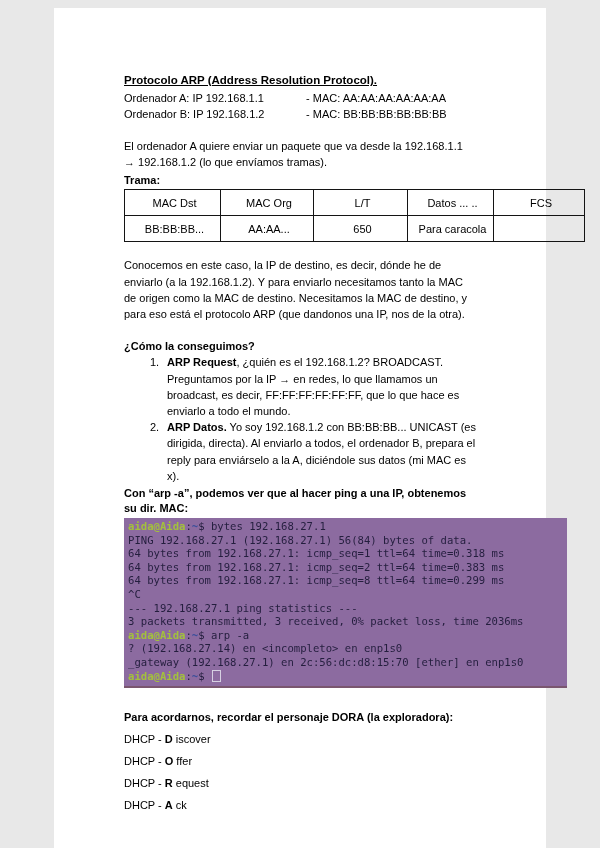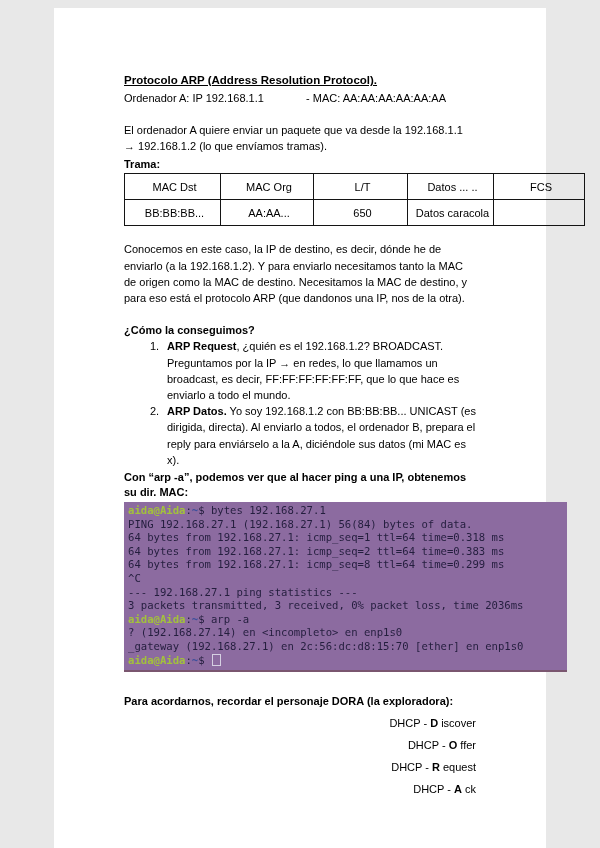--- a/index.html
+++ b/index.html
@@ -75,31 +75,34 @@
   .tuser { color:var(--prompt_green); font-weight:bold; }
   .tpath { color:var(--path_blue); font-weight:bold; }
   .tcursor {
     display:inline-block;
     width:9px; height:12px;
     border:1.5px solid var(--cursor);
     vertical-align:-2px;
     margin-left:1px;
   }
   .dora-heading { margin-top:18px; font-weight:bold; line-height:22px; }
-  .dora-line { line-height:22px;text-align:right; }
+  .dora-line { line-height:22px; }
 </style>
 </head>
 <body>
 
 <div class="page">
 
   <div class="doc-title">Protocolo ARP (Address Resolution Protocol).</div>
 
   <div class="comp-line">
     <span class="comp-info">Ordenador A: IP 192.168.1.1</span><span>- MAC: AA:AA:AA:AA:AA:AA</span>
+  </div>
+  <div class="comp-line">
+    <span class="comp-info">Ordenador B: IP 192.168.1.2</span><span>- MAC: BB:BB:BB:BB:BB:BB</span>
   </div>
 
   <div class="intro">El ordenador A quiere enviar un paquete que va desde la 192.168.1.1 → 192.168.1.2 (lo que envíamos tramas).</div>
 
   <div class="trama-label">Trama:</div>
 
   <table class="trama">
     <colgroup>
       <col style="width:96px">
         <col style="width:93px">
@@ -112,21 +115,21 @@
       <th class="b">MAC Dst</th>
       <th class="b">MAC Org</th>
       <th>L/T</th>
       <th>Datos ... ..</th>
       <th>FCS</th>
     </tr>
     <tr>
       <td>BB:BB:BB...</td>
       <td class="b">AA:AA...</td>
       <td>650</td>
-      <td>Datos caracola</td>
+      <td>Para caracola</td>
       <td></td>
     </tr>
   </tbody>
     </table>
 
   <div class="para2">Conocemos en este caso, la IP de destino, es decir, dónde he de enviarlo (a la 192.168.1.2). Y para enviarlo necesitamos tanto la MAC de origen como la MAC de destino. Necesitamos la MAC de destino, y para eso está el protocolo ARP (que dandonos una IP, nos de la otra).</div>
 
   <div class="q-heading">¿Cómo la conseguimos?</div>
 
   <div class="step">

